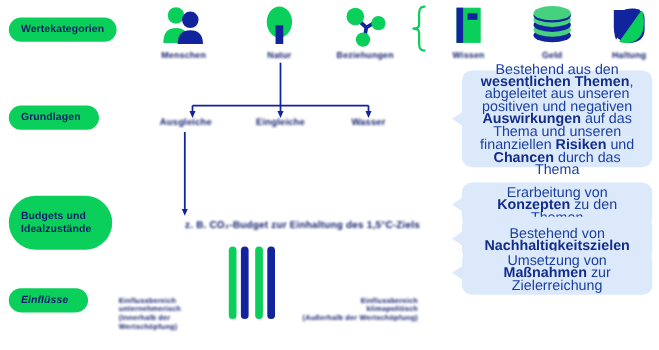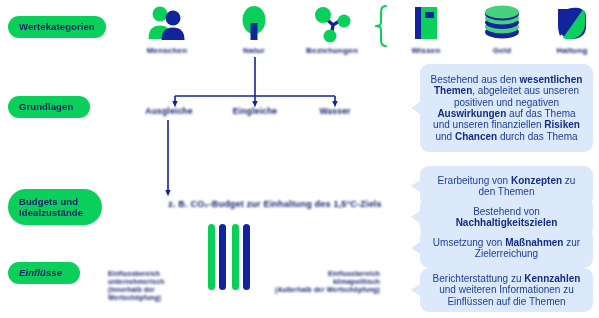--- a/index.html
+++ b/index.html
@@ -46,21 +46,21 @@
   }
   .blur-left{text-align:left;}
   .blur-right{text-align:right;}
 
   
   .callout{
     position:absolute;
     background:#DCE9FB;
     color:#1A3FA0;
     border-radius:9px;
-    font-size:10px;
+    font-size:13px;
     line-height:11.4px;
     text-align:center;
     display:flex;align-items:center;justify-content:center;
     padding:20px 9px;
     box-sizing:border-box;
   }
   .callout b{color:#122C8A;font-weight:700;}
   .callout .tail{
     position:absolute;left:-9px;top:50%;
     width:0;height:0;margin-top:-6px;
@@ -106,21 +106,21 @@
   </svg>
 
   <div class="pill" style="left:8px;top:16px;width:98px;height:22px;">
     <span>Wertekategorien</span>
   </div>
 
   <div class="pill" style="left:8px;top:96px;width:82px;height:22px;">
     <span>Grundlagen</span>
   </div>
 
-  <div class="pill two-line" style="left:8px;top:189px;width:94px;height:36px;">
+  <div class="pill two-line" style="left:8px;top:178px;width:94px;height:49px;">
     <span>Budgets und Idealzustände</span>
   </div>
 
   <div class="pill" style="left:8px;top:262px;width:72px;height:22px;font-style:italic;">
     <span>Einflüsse</span>
   </div>
 
   <div class="icon-cell" style="left:135px;top:4px;">
     <div class="icon-glyph">
       <svg width="44" height="38" viewBox="0 0 44 38">
@@ -235,18 +235,14 @@
   <div class="callout" style="left:420px;top:197px;width:173px;height:22px;">
     <span class="tail"></span>
     <span><span>Bestehend von </span><b>Nachhaltigkeitszielen</b></span>
   </div>
 
   <div class="callout" style="left:420px;top:228px;width:173px;height:32px;">
     <span class="tail"></span>
     <span><span>Umsetzung von </span><b>Maßnahmen</b><span> zur Zielerreichung</span></span>
   </div>
 
-  <div class="callout" style="left:420px;top:268px;width:173px;height:44px;">
-    <span class="tail"></span>
-    <span><span>Berichterstattung zu </span><b>Kennzahlen</b><span> und weiteren Informationen zu Einflüssen auf die Themen</span></span>
-  </div>
 
 </div>
 
 </body></html>

